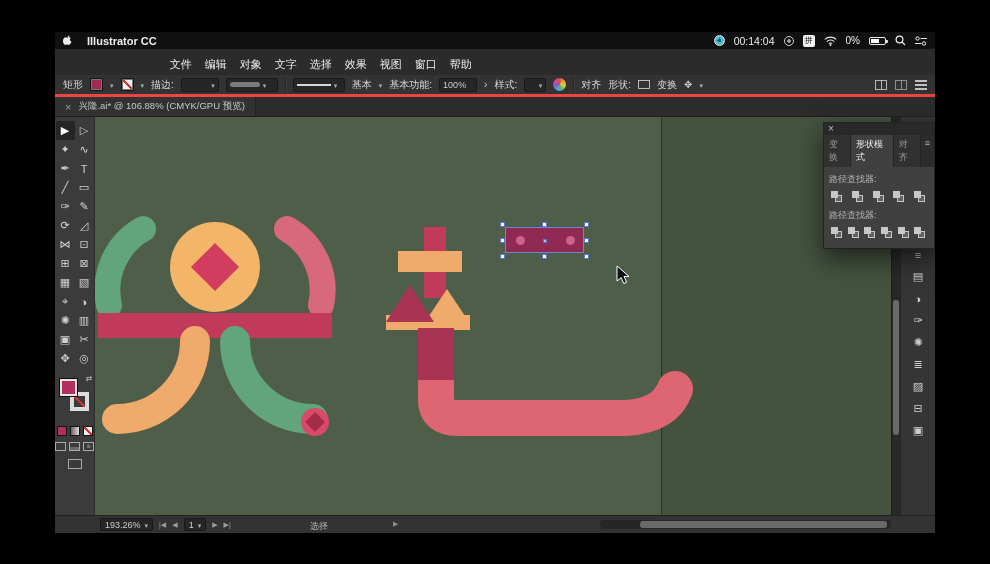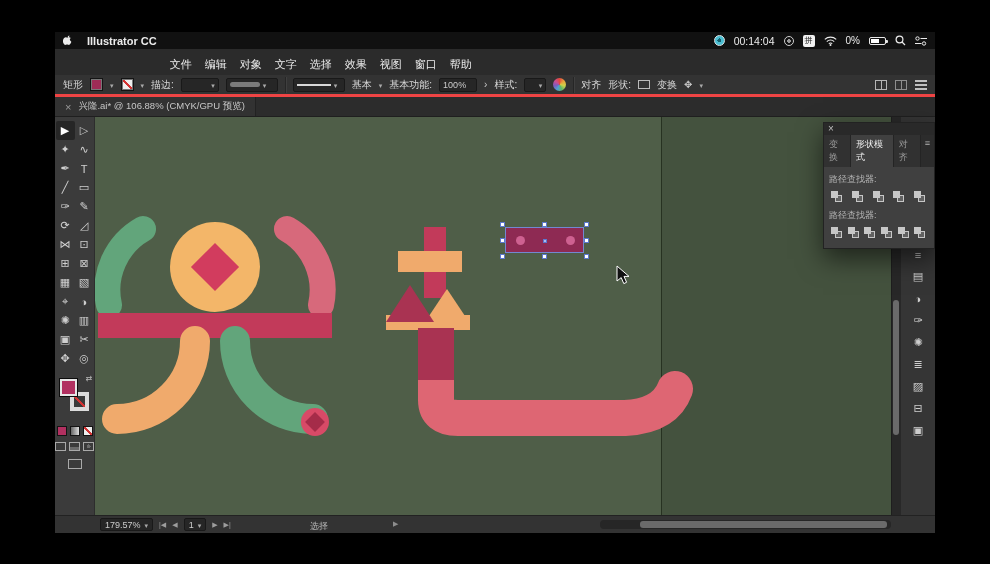--- a/index.html
+++ b/index.html
@@ -427,21 +427,21 @@
                 <i class="sqb"></i>
               </div>
             </div>
         </div>
       </div>
     </div>
 
     <div class="statusbar">
       <div class="sb-left">
         <span class="zoom-box">
-          <span>179.57%</span>
+          <span>193.26%</span>
           <span class="caret"></span>
         </span>
         <span class="nav">|◀</span>
         <span class="nav">◀</span>
         <span class="ab-box">
           <span>1</span>
           <span class="caret"></span>
         </span>
         <span class="nav">▶</span>
         <span class="nav">▶|</span>

